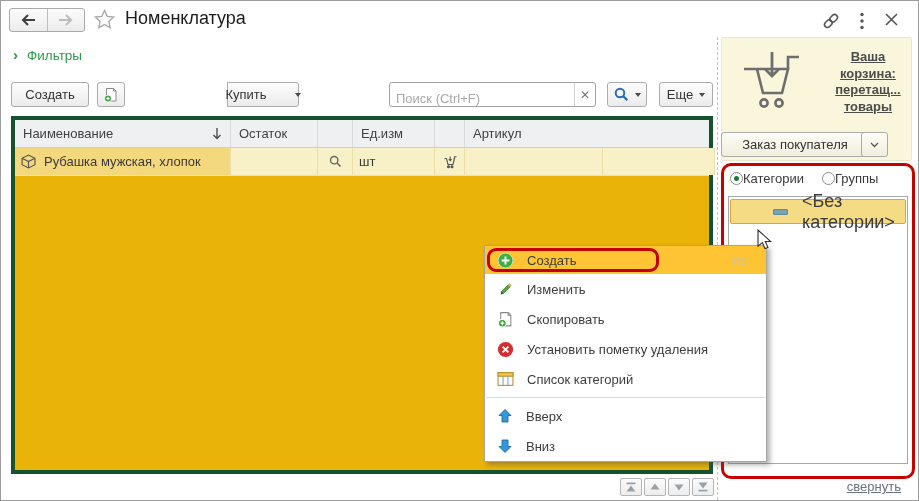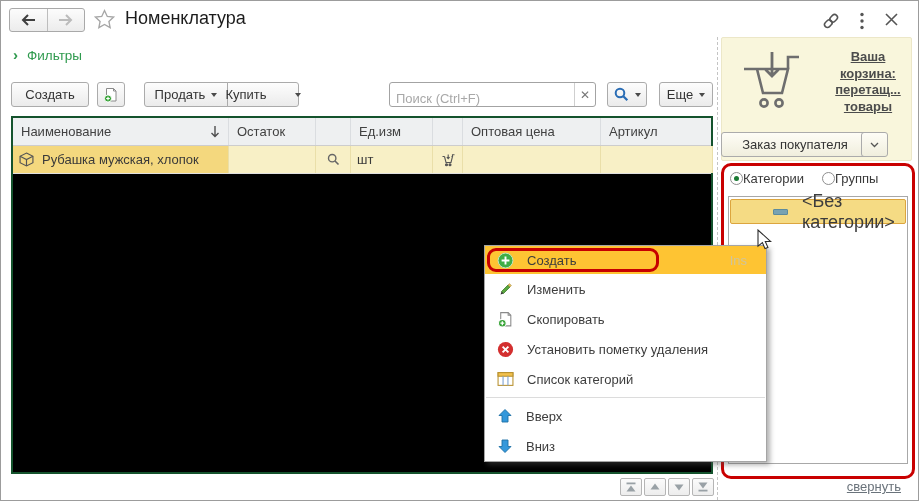--- a/index.html
+++ b/index.html
@@ -23,21 +23,21 @@
   .filters .chev{font-size:15px;font-weight:bold;transform:translateY(-1px);}
   
   .searchwrap{left:388px;top:81px;width:207px;height:25px;border:1px solid #a3a3a3;border-radius:3px;
     background:#fff;display:flex;align-items:flex-end;box-sizing:border-box;}
   .searchwrap input{flex:1;border:none;outline:none;font:13px "Liberation Sans",sans-serif;
     padding:0 6px;color:#333;background:transparent;min-width:0;}
   .searchwrap input::placeholder{color:#a8a8a8;}
   .clearx{width:20px;height:100%;display:flex;align-items:center;justify-content:center;
     border-left:1px solid #cfcfcf;color:#777;font-size:12px;}
   
-  .tbl{left:10px;top:115px;width:702px;height:358px;border:2px solid #14532d;background:#000000;box-sizing:border-box;text-align:center;}
+  .tbl{left:10px;top:115px;width:702px;height:358px;border:4px solid #14532d;background:#eab308;box-sizing:border-box;text-align:center;}
   .gridrow{display:grid;grid-template-columns:216px 87px 35px 82px 30px 138px 112px;}
   .thead{height:27px;background:#eef0f1;border-bottom:1px solid #cdcdcd;}
   .th{display:flex;align-items:center;padding:0 8px;font-size:13px;color:#414141;
     border-right:1px solid #dadde0;box-sizing:border-box;}
   .th:last-child{border-right:none;}
   .trow{height:27px;border-bottom:1px solid #e0e0e0;}
   .td{display:flex;align-items:center;padding:0 6px;font-size:13px;color:#3a3a3a;
     background:#f8f0c6;border-right:1px solid #eadfa9;box-sizing:border-box;}
   .td.sel{background:#f4d87e;}
   .td.center{justify-content:center;}
@@ -141,24 +141,20 @@
   <div class="abs btn" style="left:96px;top:81px;width:28px;height:25px;">
     <span class="icon">
       <svg width="16" height="16" viewBox="0 0 16 16">
           <path d="M3.5 1.5h7l2.5 2.5v10h-9.5z" fill="#fff" stroke="#8a8a8a"></path>
           <path d="M10.5 1.5v2.5H13" fill="none" stroke="#8a8a8a"></path>
           <circle cx="5" cy="11.5" r="3.6" fill="#36a336" stroke="#fff"></circle>
           <path d="M5 9.7v3.6M3.2 11.5h3.6" stroke="#fff" stroke-width="1.2"></path>
         </svg>
     </span>
   </div>
-  <div class="abs btn" style="left:143px;top:81px;width:84px;height:25px;border-radius:3px 0 0 3px;">
-    <span>Продать</span>
-    <span class="caret"></span>
-  </div>
   <div class="abs btn" style="left:226px;top:81px;width:72px;height:25px;border-radius:0 3px 3px 0;gap:28px;">
     <span>Купить</span>
     <span class="caret"></span>
   </div>
   <div class="abs searchwrap">
     <input type="text" placeholder="Поиск (Ctrl+F)" style="">
     <span class="clearx">✕</span>
   </div>
   <div class="abs btn" style="left:606px;top:81px;width:40px;height:25px;">
     <span class="icon">
@@ -185,23 +181,20 @@
         </span>
       </div>
       <div class="th">
           <span>Остаток</span>
         </div>
       <div class="th"></div>
       <div class="th">
           <span>Ед.изм</span>
         </div>
       <div class="th"></div>
-      <div class="th">
-          <span>Оптовая цена</span>
-        </div>
       <div class="th">
           <span>Артикул</span>
         </div>
     </div>
     <div class="gridrow trow">
       <div class="td sel">
         <span class="icon" style="margin-right:8px;">
           <svg width="15" height="15" viewBox="0 0 14 14" fill="none" stroke="#555" stroke-width="1.1">
               <path d="M7 1l6 3v6l-6 3-6-3V4z"></path>
               <path d="M1 4l6 3 6-3M7 7v6"></path>

